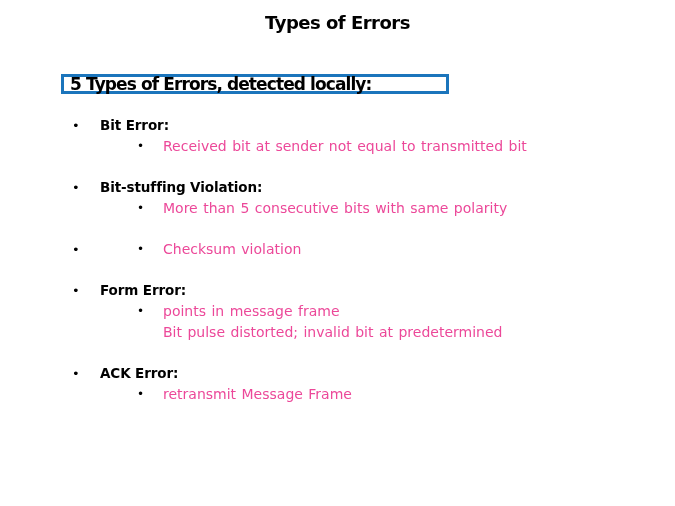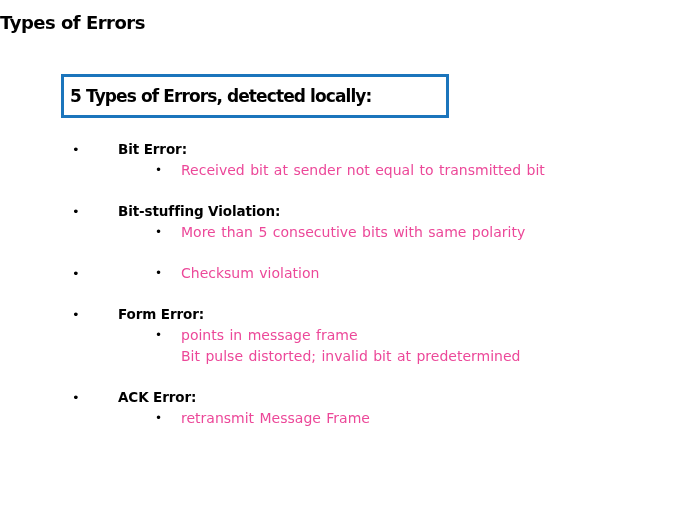--- a/index.html
+++ b/index.html
@@ -13,32 +13,32 @@
     height: 506px;
     background: #ffffff;
     color: #000000;
     font-family: "DejaVu Sans", "Liberation Sans", sans-serif;
     overflow: hidden;
     box-sizing: border-box;
   }
   .slide-title {
     margin: 0;
     padding-top: 13px;
-    text-align: left;
+    text-align: center;
     font-size: 18px;
     font-weight: bold;
     letter-spacing: -0.5px;
     line-height: 20px;
     color: #000000;
   }
   .heading-box {
     box-sizing: border-box;
     margin: 41px 0 0 61px;
     width: 388px;
-    height: 44px;
+    height: 20px;
     border: 3px solid #1b75bc;
     display: flex;
     align-items: center;
     background: #ffffff;
   }
   .heading-text {
     padding-left: 6px;
     font-size: 17px;
     font-weight: bold;
     letter-spacing: -0.9px;
@@ -58,21 +58,20 @@
     margin-bottom: 0;
   }
   .b1 {
     flex: 0 0 28px;
     font-size: 13px;
     line-height: 21px;
     color: #000000;
   }
   .item-body {
     flex: 1 1 auto;
-    margin-left: 18px;
   }
   .term {
     font-size: 13.5px;
     font-weight: bold;
     line-height: 21px;
     letter-spacing: -0.1px;
     color: #000000;
   }
   .sub {
     display: flex;

